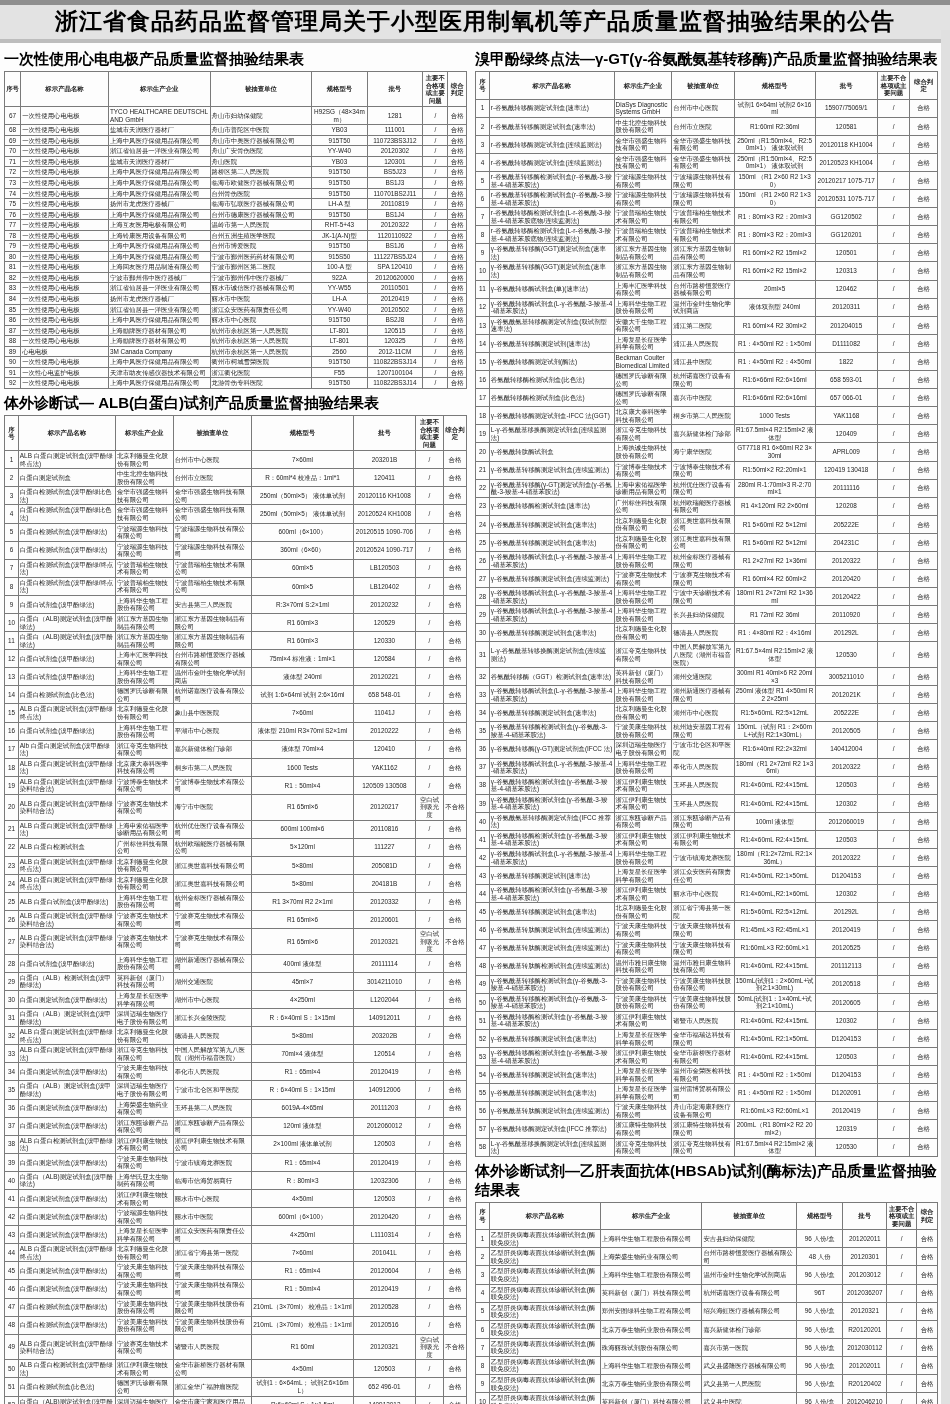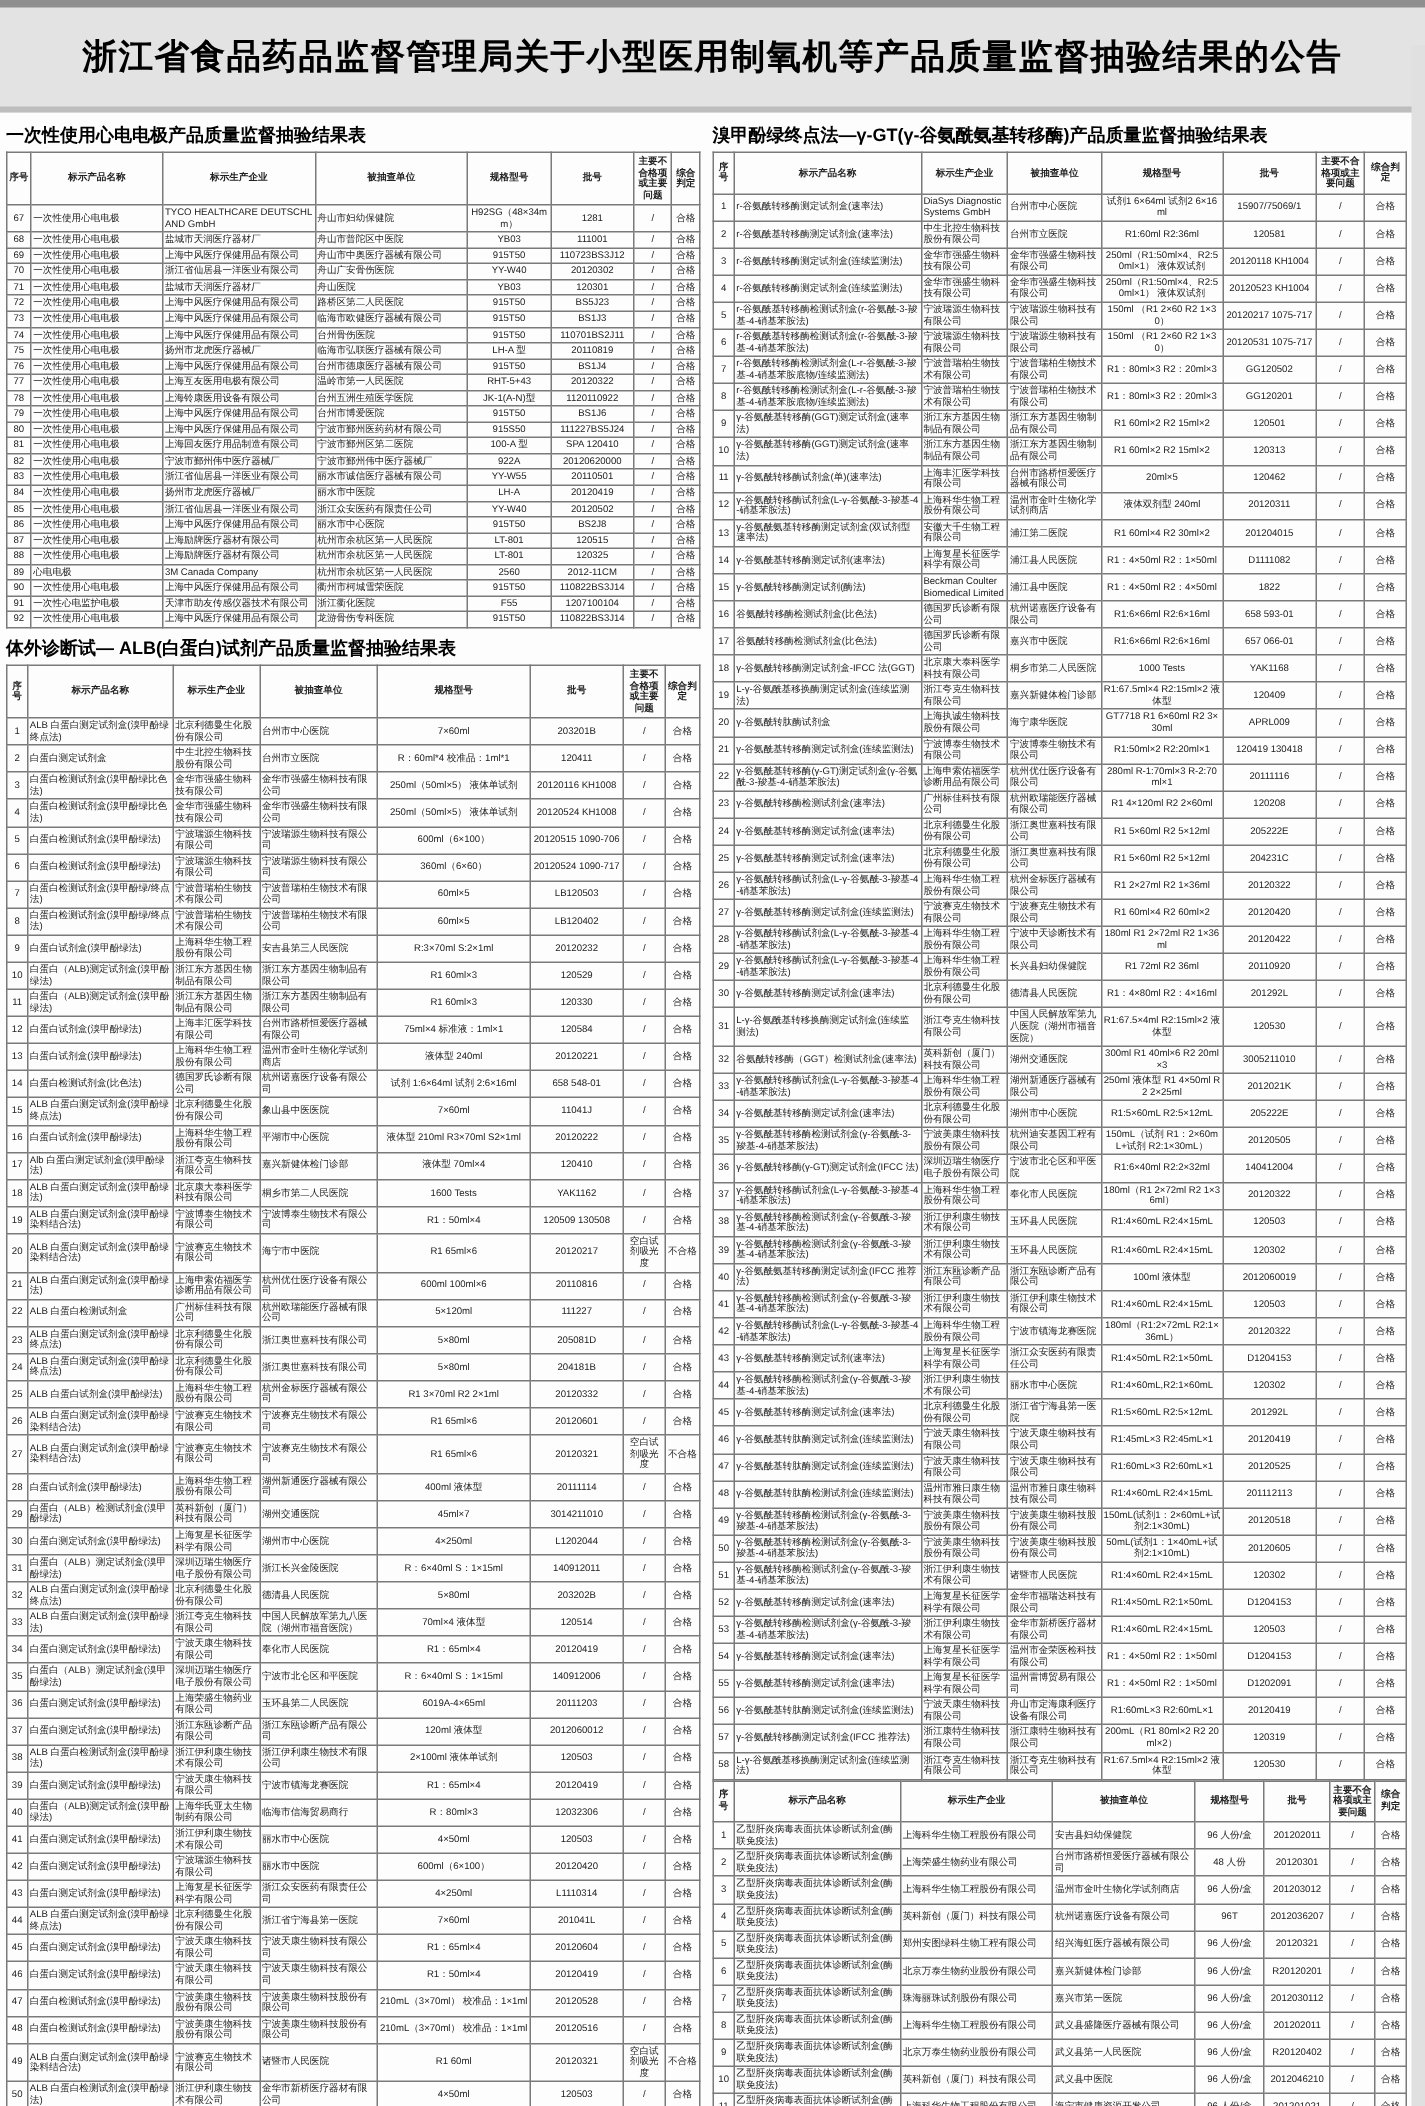--- a/index.html
+++ b/index.html
@@ -1,24 +1,24 @@
 <!DOCTYPE html>
 <html><head>
 <meta charset="utf-8">
 <style>
   html,body{margin:0;padding:0;}
   body{width:950px;height:1404px;overflow:hidden;background:#fdfdfd;color:#1a1a1a;
        font-family:"Liberation Sans","DejaVu Sans",sans-serif;position:relative;}
   .banner{background:#e3e3e3;border-top:5px solid #8f8f8f;border-bottom:4px solid #bdbdbd;
-          text-align:center;padding:16px;}
+          text-align:center;padding:0;}
   .banner h1{margin:0;padding:1px 0 2px;font-size:23px;font-weight:bold;letter-spacing:1px;
              font-family:"Liberation Serif","DejaVu Serif",serif;color:#000;}
   .columns{display:flex;gap:8px;padding:2px 12px 0 4px;}
   .col{flex:1;min-width:0;}
-  .tbl-title{font-size:12px;font-weight:bold;margin:5px 0 2px 0;color:#000;}
+  .tbl-title{font-size:15px;font-weight:bold;margin:5px 0 2px 0;color:#000;}
   table.grid{width:100%;border-collapse:collapse;table-layout:fixed;}
   table.grid th,table.grid td{border:1px solid #7a7a7a;font-size:6.4px;line-height:1.18;
       padding:1px;text-align:center;word-break:break-all;color:#222;vertical-align:middle;}
   table.grid th{font-weight:bold;padding:2px 1px;}
   table.grid td.c1,table.grid td.c2,table.grid td.c3{text-align:left;}
   .edge-strip{position:absolute;top:30px;right:0;width:9px;height:1374px;background:#e0e0e0;}
 </style>
 </head>
 <body>
 
@@ -1471,20 +1471,21 @@
               <td class="c3">浙江夸克生物科技有限公司</td>
               <td class="c4">R1:67.5ml×4 R2:15ml×2 液体型</td>
               <td class="c5">120530</td>
               <td class="c6">/</td>
               <td class="c7">合格</td>
             </tr>
           </tbody>
         </table>
       </section>
     <section>
+        <h2 class="tbl-title">体外诊断试剂—乙肝表面抗体(HBSAb)试剂(酶标法)产品质量监督抽验结果表</h2>
         <table class="grid">
           <colgroup>
             <col style="width:3%">
             <col style="width:24%">
             <col style="width:22%">
             <col style="width:20.5%">
             <col style="width:10%">
             <col style="width:9.5%">
             <col style="width:6.5%">
             <col style="width:4.5%">

